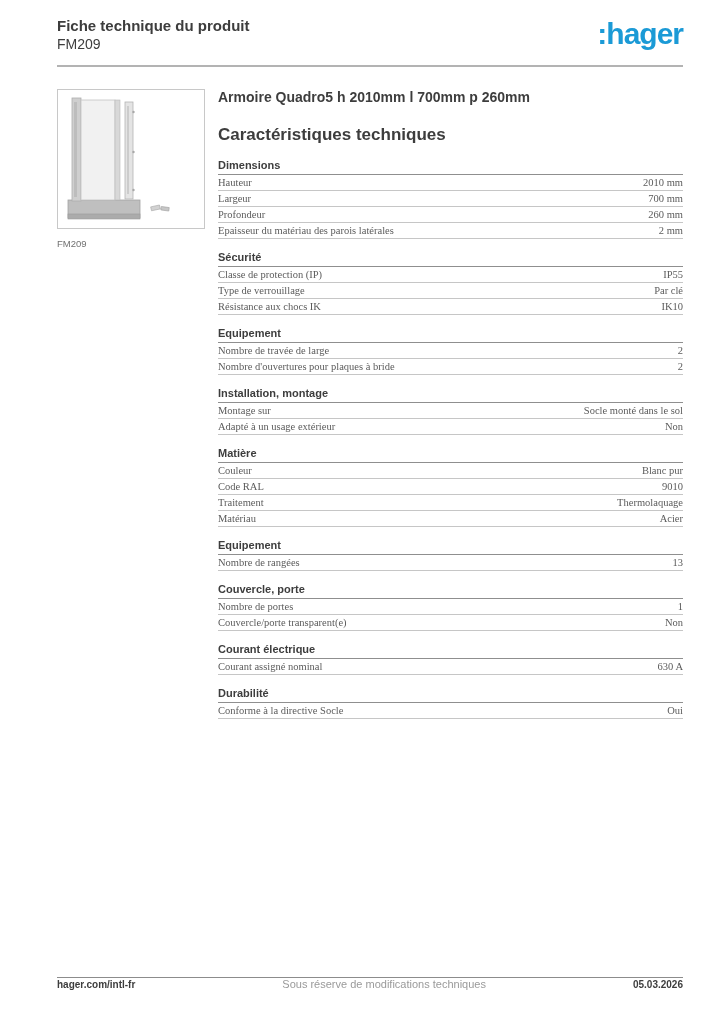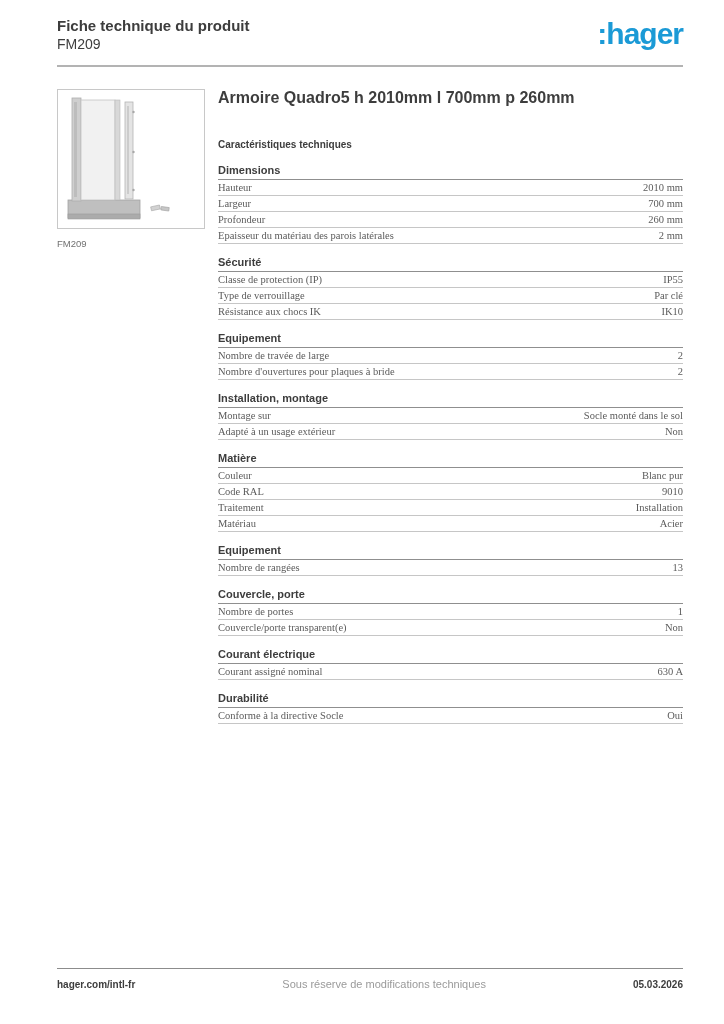--- a/index.html
+++ b/index.html
@@ -56,27 +56,27 @@
   .image-caption {
     margin-top: 9px;
     font-size: 9.5px;
     color: #707070;
   }
   .right-col {
     flex: 1;
     margin-left: 13px;
   }
   .product-name {
-    font-size: 16px;
-    font-weight: bold;
-    color: #3d3d3d;
-    margin-bottom: 32px;
+    font-size: 14px;
+    font-weight: bold;
+    color: #3d3d3d;
+    margin-bottom: 20px;
   }
   .characteristics-heading {
-    font-size: 10px;
+    font-size: 17px;
     font-weight: bold;
     color: #3d3d3d;
     margin-bottom: 14px;
   }
   .section { margin-bottom: 12px; }
   .section-title {
     font-size: 11px;
     font-weight: bold;
     color: #3d3d3d;
     padding-bottom: 3px;
@@ -93,21 +93,20 @@
     border-bottom: 1px solid #c6c6c6;
     font-family: Liberation Serif, serif;
   }
   .row .label { text-align: left; padding-right: 10px; }
   .row .value { text-align: right; white-space: nowrap; }
   
   .footer {
     position: absolute;
     left: 57px; right: 41px; bottom: 14px;
     border-top: 1px solid #8c8c8c;
-    padding-top: 9px;
     display: flex;
     justify-content: space-between;
     align-items: baseline;
     margin-top: 37px;
   }
   .footer .f-left  { font-size: 10px; font-weight: bold; color: #3d3d3d; text-decoration: none; }
   .footer .f-center{ font-size: 11px; color: #9a9a9a; }
   .footer .f-right { font-size: 10px; font-weight: bold; color: #3d3d3d; }
 </style>
 </head>
@@ -240,21 +239,21 @@
     <span class="value">Blanc pur</span>
   </div>
 
   <div class="row">
     <span class="label">Code RAL</span>
     <span class="value">9010</span>
   </div>
 
   <div class="row">
     <span class="label">Traitement</span>
-    <span class="value">Installation</span>
+    <span class="value">Thermolaquage</span>
   </div>
 
   <div class="row">
     <span class="label">Matériau</span>
     <span class="value">Acier</span>
   </div>
 </div>
   </div>
 
   <div class="section">

